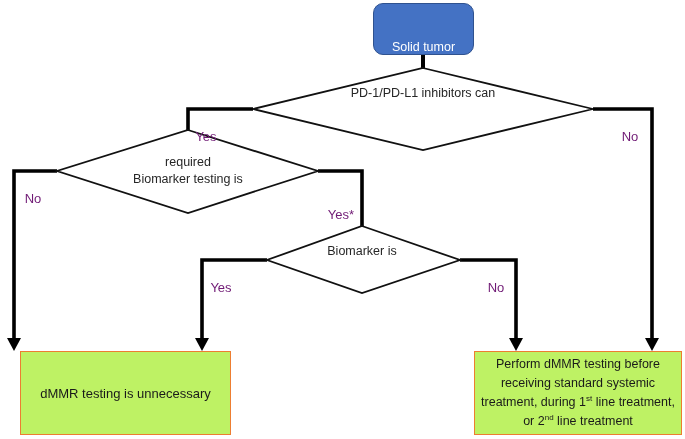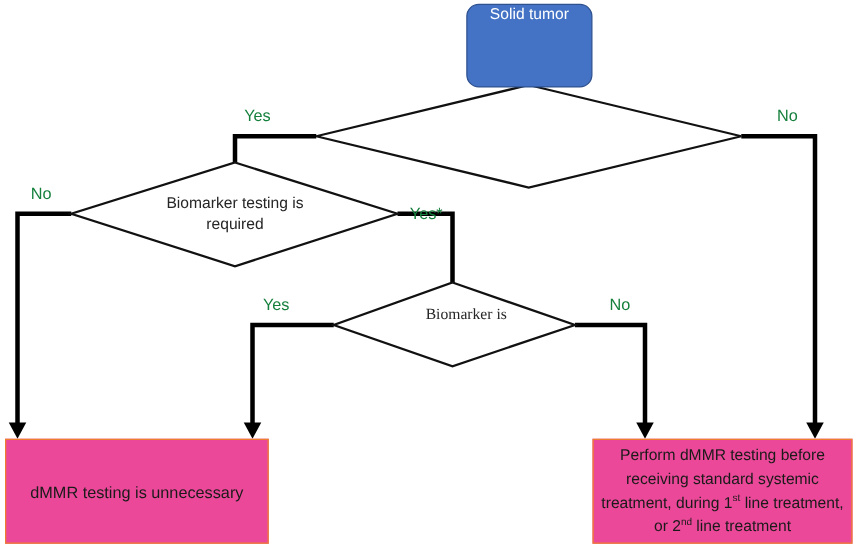--- a/index.html
+++ b/index.html
@@ -9,65 +9,66 @@
     height: 439px;
     background: #ffffff;
     font-family: "Liberation Sans", sans-serif;
     color: #1f1f1f;
     overflow: hidden;
   }
   .layer { position: absolute; left: 0; top: 0; }
   .node-start {
     position: absolute;
     left: 373px; top: 3px;
-    width: 101px; height: 67px;
+    width: 101px; height: 52px;
     background: #4472C4;
     border: 1.5px solid #2F528F;
     border-radius: 10px;
-    display: flex; align-items: flex-start; justify-content: center;
+    display: flex; align-items: flex-end; justify-content: center;
     color: #ffffff;
     font-size: 12.5px;
     box-sizing: border-box;
   }
   .diamond-text {
     position: absolute;
     text-align: center;
     font-size: 12.5px;
     line-height: 16px;
     color: #262626;
   }
   .d1 { left: 318px; top: 85px;  width: 210px; }
   .d2 { left: 98px;  top: 154px; width: 180px; line-height: 17px; }
-  .d3 { left: 298px; top: 243px; width: 150px; line-height: 17px; font-family: Liberation Serif, serif; }
+  .d3 { left: 287px; top: 243px; width: 150px; line-height: 17px; }
   .edge-label {
     position: absolute;
     width: 48px;
     text-align: center;
     font-size: 13px;
     line-height: 16px;
-    color: #15803d;
+    color: #701a75;
+    margin-top: 44px;
   }
   .lbl-yes1 { left: 182px; top: 85px; }
   .lbl-no1  { left: 606px; top: 85px; }
   .lbl-no2  { left: 9px;   top: 147px; }
   .lbl-yes2 { left: 317px; top: 163px; }
   .lbl-yes3 { left: 197px; top: 236px; }
   .lbl-no3  { left: 472px; top: 236px; }
   .result-box {
     position: absolute;
     top: 351px;
     height: 84px;
-    background: #ec4899;
+    background: #bef264;
     border: 1.3px solid #ED7D31;
     box-sizing: border-box;
     display: flex; align-items: center; justify-content: center;
     text-align: center;
     color: #1a1a1a;
   }
-  .result-left  { left: 4px;   width: 211px; font-size: 13px; }
+  .result-left  { left: 20px;   width: 211px; font-size: 13px; }
   .result-right { left: 474px; width: 208px; font-size: 12.5px; line-height: 19px; padding: 2px 6px; }
   sup {
     font-size: 8px;
     line-height: 0;
     vertical-align: baseline;
     position: relative;
     top: -5px;
   }
   .connector { fill: none; stroke: #000000; stroke-width: 3.6px; stroke-linejoin: miter; }
   .stub      { fill: none; stroke: #000000; stroke-width: 4px; }
@@ -97,25 +98,26 @@
     <polygon class="diamond" points="423,68 593,109 423,150 253,109"></polygon>
     <polygon class="diamond" points="188,130 318,171 188,213 57,171"></polygon>
     <polygon class="diamond" points="362,226 460,260 362,293 267,260"></polygon>
   </svg>
 
   <div class="node-start">
     <span>Solid tumor</span>
   </div>
 
   <div class="diamond-text d1">
+    <div>PD-1/PD-L1 inhibitors can</div>
   </div>
 
   <div class="diamond-text d2">
+    <div>required</div>
     <div>Biomarker testing is</div>
-    <div>required</div>
   </div>
 
   <div class="diamond-text d3">
     <div>Biomarker is</div>
   </div>
 
   <div class="edge-label lbl-yes1">Yes</div>
   <div class="edge-label lbl-no1">No</div>
   <div class="edge-label lbl-no2">No</div>
   <div class="edge-label lbl-yes2">Yes*</div>

